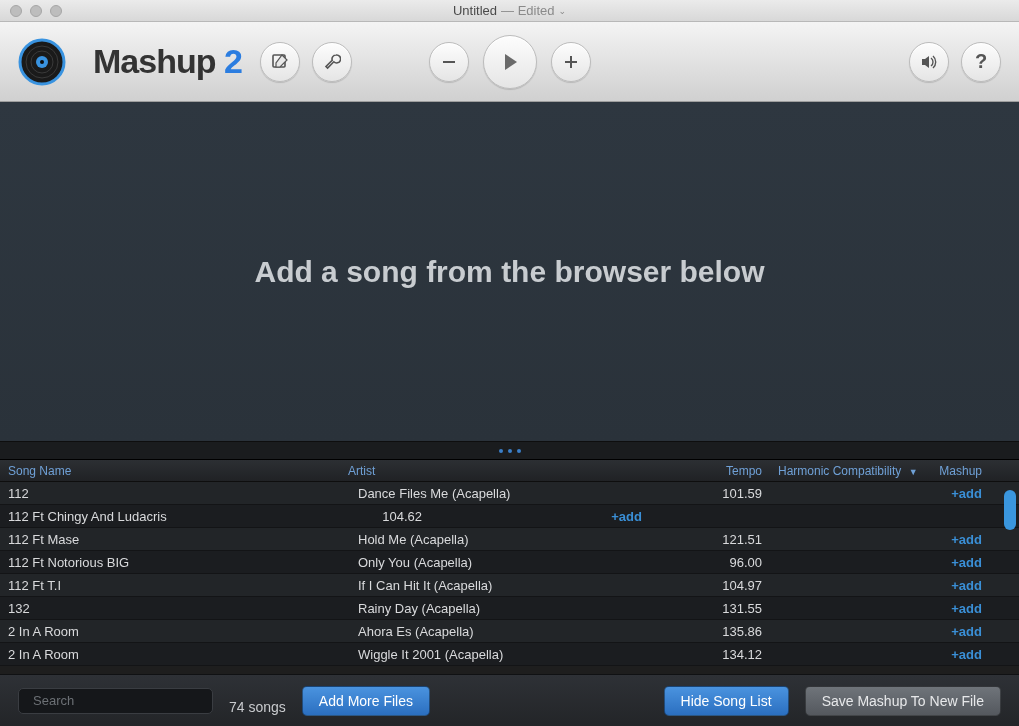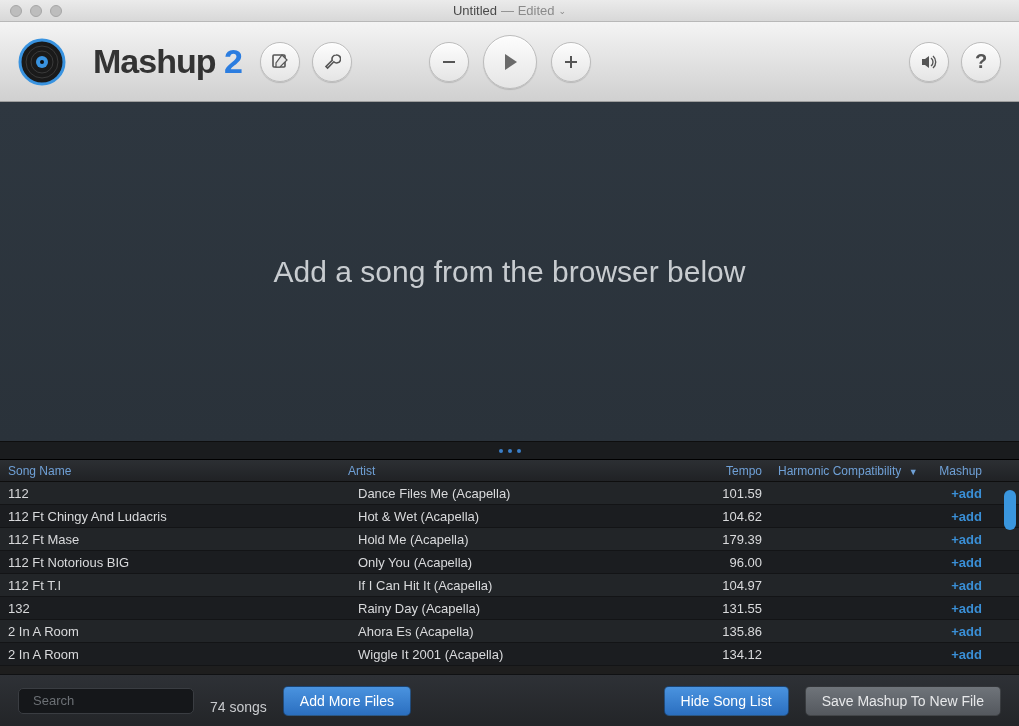--- a/index.html
+++ b/index.html
@@ -18,21 +18,21 @@
 .logo-text { font-size: 34px; font-weight: 800; color: #333; letter-spacing: -1px; }
 .logo-text .two { color: #2b7de0; }
 .tbtn { width: 40px; height: 40px; border-radius: 50%; background: linear-gradient(#fdfdfd, #e5e5e5); border: 1px solid #bcbcbc; display: flex; align-items: center; justify-content: center; color: #555; cursor: pointer; box-shadow: 0 1px 1px rgba(0,0,0,.15), inset 0 1px 0 #fff; }
 .tbtn.big { width: 54px; height: 54px; }
 .toolbar-left { display: flex; align-items: center; gap: 12px; margin-left: 18px; }
 .toolbar-center { position: absolute; left: 50%; transform: translateX(-50%); display: flex; align-items: center; gap: 14px; }
 .toolbar-right { margin-left: auto; display: flex; align-items: center; gap: 12px; }
 
 
 .workspace { height: 340px; background: linear-gradient(#2e3740, #2a323a); display: flex; align-items: center; justify-content: center; border-bottom: 1px solid #0e0e0e; }
-.workspace-msg { color: #c8ccd0; font-size: 30px; font-weight: 400; }
+.workspace-msg { color: #c8ccd0; font-size: 30px; font-weight: 700; }
 
 
 .divider { height: 18px; background: #1a1c1e; display: flex; align-items: center; justify-content: center; gap: 5px; border-bottom: 1px solid #000; }
 .divider span { width: 4px; height: 4px; border-radius: 50%; background: #3a7fc9; }
 
 
 .songtable { background: #1c1e21; }
 .thead { display: flex; font-size: 12px; color: #6fa0d6; background: linear-gradient(#2c2f33, #202225); height: 22px; align-items: center; border-bottom: 1px solid #0e0e0e; }
 .th, .td { padding: 0 8px; overflow: hidden; white-space: nowrap; text-overflow: ellipsis; }
 .col-artist { width: 350px; }
@@ -42,21 +42,21 @@
 .col-mash   { width: 70px; text-align: right; padding-right: 18px; }
 .th .sort-caret { font-size: 9px; margin-left: 4px; }
 .tbody { }
 .trow { display: flex; height: 23px; align-items: center; font-size: 13px; color: #d9dadc; border-bottom: 1px solid #131416; }
 .trow:nth-child(odd)  { background: #222528; }
 .trow:nth-child(even) { background: #1b1d20; }
 .addlink { color: #3a8fd6; font-weight: 600; font-size: 13px; cursor: pointer; }
 
 
 .footer { position: absolute; bottom: 0; left: 0; right: 0; height: 52px; background: linear-gradient(#2e3136, #232528); display: flex; align-items: center; padding: 0 18px; gap: 16px; border-top: 1px solid #101113; }
-.search { width: 176px; height: 26px; border-radius: 5px; background: #15171a; border: 1px solid #3a3d42; display: flex; align-items: center; padding: 0 8px; gap: 6px; }
+.search { width: 195px; height: 26px; border-radius: 5px; background: #15171a; border: 1px solid #3a3d42; display: flex; align-items: center; padding: 0 8px; gap: 6px; }
 .search input { flex: 1; background: transparent; border: none; outline: none; color: #ccc; font-size: 13px; }
 .search input::placeholder { color: #6c7075; }
 .count { color: #c9cbce; font-size: 14px; margin-top: 12px; }
 .btn { height: 30px; padding: 0 16px; border-radius: 5px; font-size: 14px; font-weight: 500; border: 1px solid rgba(0,0,0,.4); cursor: pointer; display: flex; align-items: center; }
 .btn-blue { background: linear-gradient(#4a93df, #2b6fc0); color: #fff; }
 .btn-gray { background: linear-gradient(#6f747a, #54585e); color: #e7e8ea; }
 .spacer { flex: 1; }
 
 
 .scroll-hint { position: absolute; right: 3px; top: 490px; width: 12px; height: 40px; border-radius: 6px; background: #3a96de; }
@@ -159,29 +159,28 @@
   <div class="tbody" id="tbody">
       <div class="trow">
         <div class="td col-artist">112</div>
         <div class="td col-song">Dance Files Me (Acapella)</div>
         <div class="td col-tempo">101.59</div>
         <div class="td col-harm"></div>
         <div class="td col-mash"><span class="addlink">+add</span></div>
       </div>
       <div class="trow">
         <div class="td col-artist">112 Ft Chingy And Ludacris</div>
-        <div class="td col-song">Hot &amp; Wet (Acapella)</div>
         <div class="td col-tempo">104.62</div>
         <div class="td col-harm"></div>
         <div class="td col-mash"><span class="addlink">+add</span></div>
       </div>
       <div class="trow">
         <div class="td col-artist">112 Ft Mase</div>
         <div class="td col-song">Hold Me (Acapella)</div>
-        <div class="td col-tempo">179.39</div>
+        <div class="td col-tempo">121.51</div>
         <div class="td col-harm"></div>
         <div class="td col-mash"><span class="addlink">+add</span></div>
       </div>
       <div class="trow">
         <div class="td col-artist">112 Ft Notorious BIG</div>
         <div class="td col-song">Only You (Acapella)</div>
         <div class="td col-tempo">96.00</div>
         <div class="td col-harm"></div>
         <div class="td col-mash"><span class="addlink">+add</span></div>
       </div>

